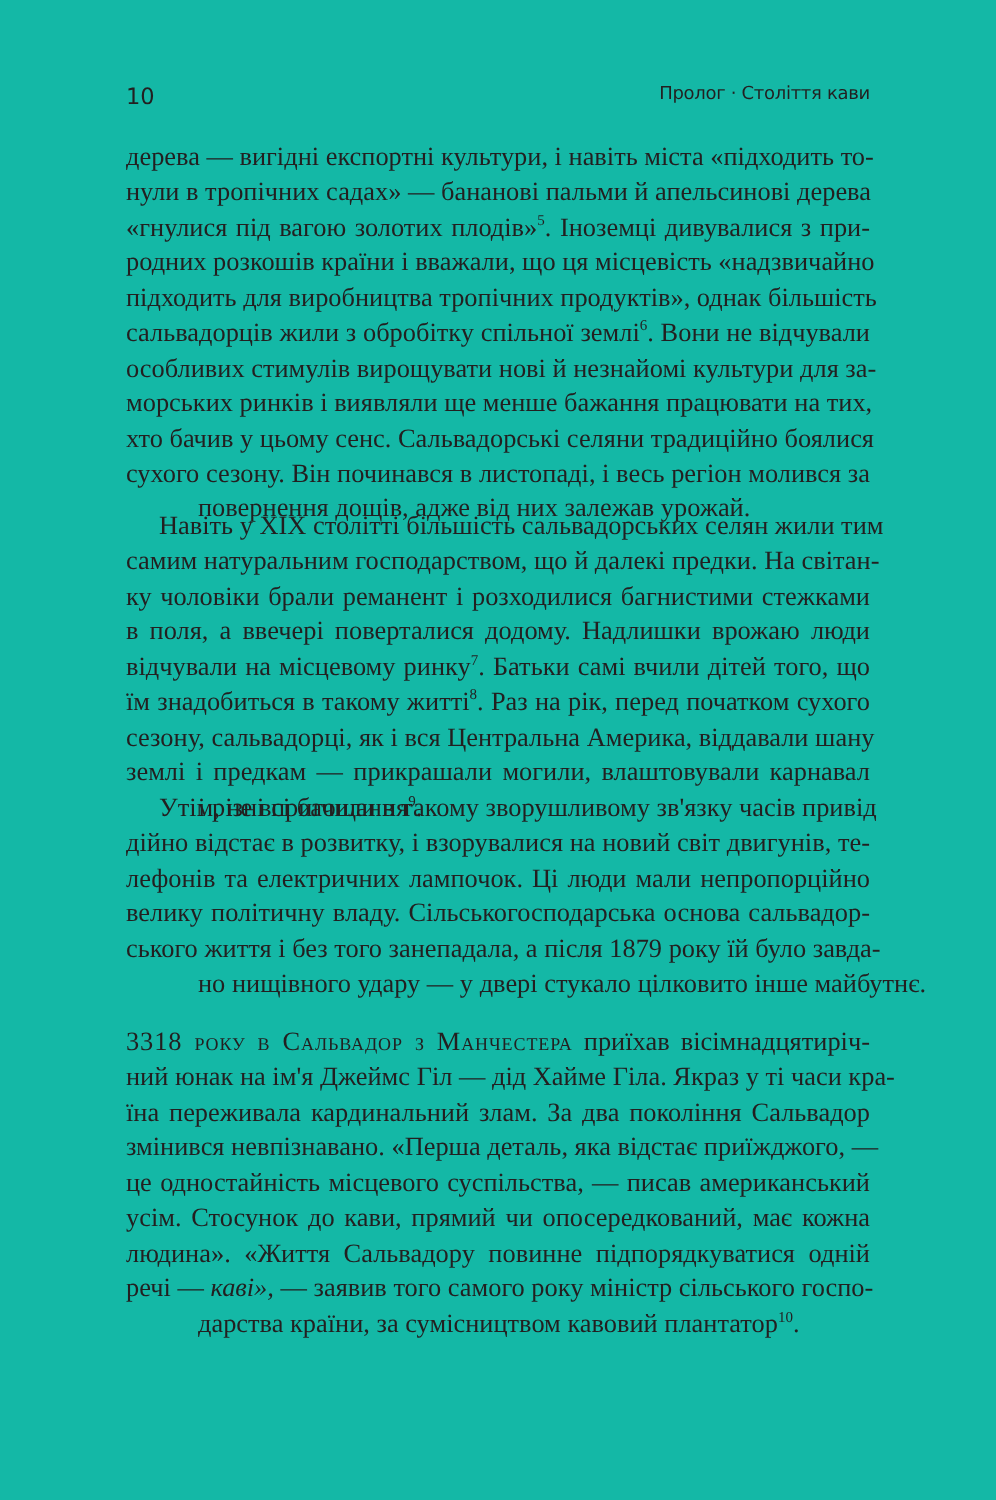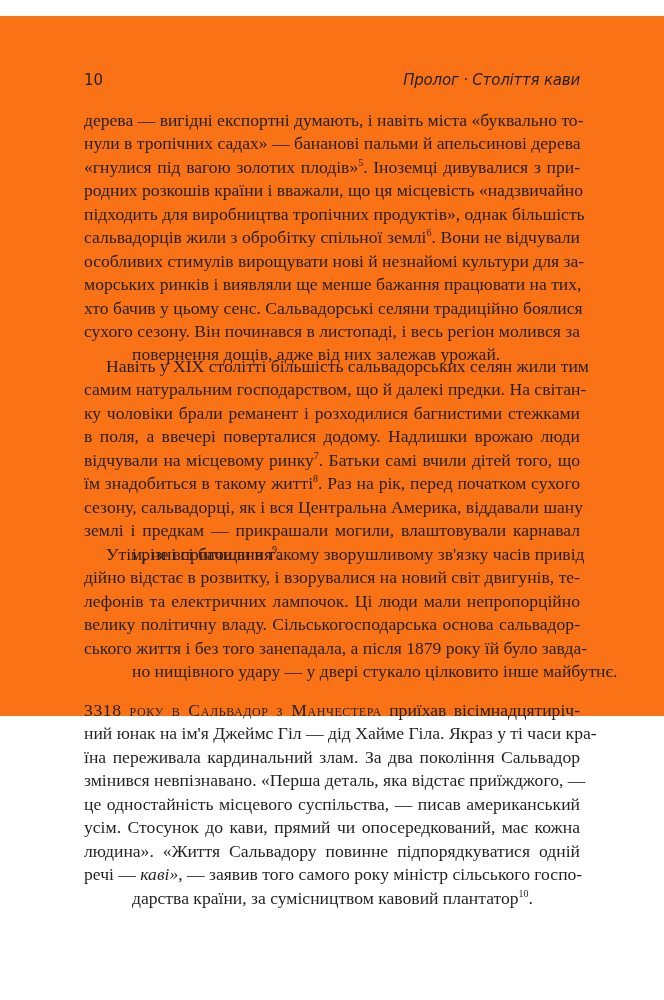--- a/index.html
+++ b/index.html
@@ -1,20 +1,20 @@
 <!DOCTYPE html>
 <html><head>
 <meta charset="utf-8">
 <style>
   html, body { margin: 0; padding: 0; background: #ffffff; }
   body { width: 664px; height: 1000px; position: relative; overflow: hidden; }
-  .page { position: absolute; left: 0; top: 16px; width: 664px; height: 700px; background: #f97316; color: #231f20; }
+  .page { position: absolute; left: 0; top: 0; width: 664px; height: 1000px; background: #14b8a6; color: #231f20; }
   .header { position: absolute; top: 55px; left: 84px; right: 84px; height: 24px; }
   .page-number { position: absolute; left: 0; top: 0; font-family: "DejaVu Sans", sans-serif; font-size: 15px; color: #231f20; }
-  .running-head { position: absolute; right: 0; top: 0; font-family: "DejaVu Sans", sans-serif; font-style: italic; font-size: 15px; color: #231f20; letter-spacing: -0.2px; }
+  .running-head { position: absolute; right: 0; top: 0; font-family: "DejaVu Sans", sans-serif; font-size: 12px; color: #231f20; letter-spacing: -0.2px; }
   .body-text { position: absolute; left: 84px; width: 496px; font-family: "Liberation Serif", serif; font-size: 17.6px; color: #231f20; }
   .line { display: block; height: 23.45px; line-height: 23.45px; white-space: nowrap; text-align: justify; text-align-last: justify; }
   .line.last { text-align-last: left; margin-left: 48px; }
   .line.indent { padding-left: 22px; }
   sup { font-size: 10px; line-height: 0; vertical-align: 7px; }
   .smallcaps { font-variant: small-caps; letter-spacing: 0.6px; }
   em { font-style: italic; }
   #p1 { top: 93px; }
   #p2 { top: 339px; }
   #p3 { top: 527px; }
@@ -24,21 +24,21 @@
 <body>
 
 <div class="page">
 
   <div class="header">
     <span class="page-number">10</span>
     <span class="running-head">Пролог · Століття кави</span>
   </div>
 
   <div class="body-text" id="p1">
-    <span class="line">дерева — вигідні експортні думають, і навіть міста «буквально то-</span>
+    <span class="line">дерева — вигідні експортні культури, і навіть міста «підходить то-</span>
     <span class="line">нули в тропічних садах» — бананові пальми й апельсинові дерева</span>
     <span class="line"><span>«гнулися під вагою золотих плодів»</span><sup>5</sup><span>. Іноземці дивувалися з при-</span></span>
     <span class="line">родних розкошів країни і вважали, що ця місцевість «надзвичайно</span>
     <span class="line">підходить для виробництва тропічних продуктів», однак більшість</span>
     <span class="line"><span>сальвадорців жили з обробітку спільної землі</span><sup>6</sup><span>. Вони не відчували</span></span>
     <span class="line">особливих стимулів вирощувати нові й незнайомі культури для за-</span>
     <span class="line">морських ринків і виявляли ще менше бажання працювати на тих,</span>
     <span class="line">хто бачив у цьому сенс. Сальвадорські селяни традиційно боялися</span>
     <span class="line">сухого сезону. Він починався в листопаді, і весь регіон молився за</span>
     <span class="line last">повернення дощів, адже від них залежав урожай.</span>

